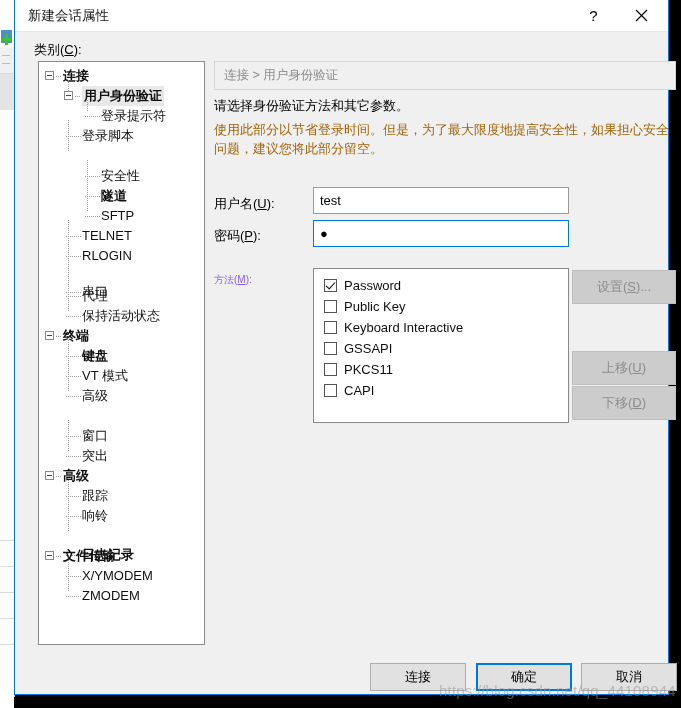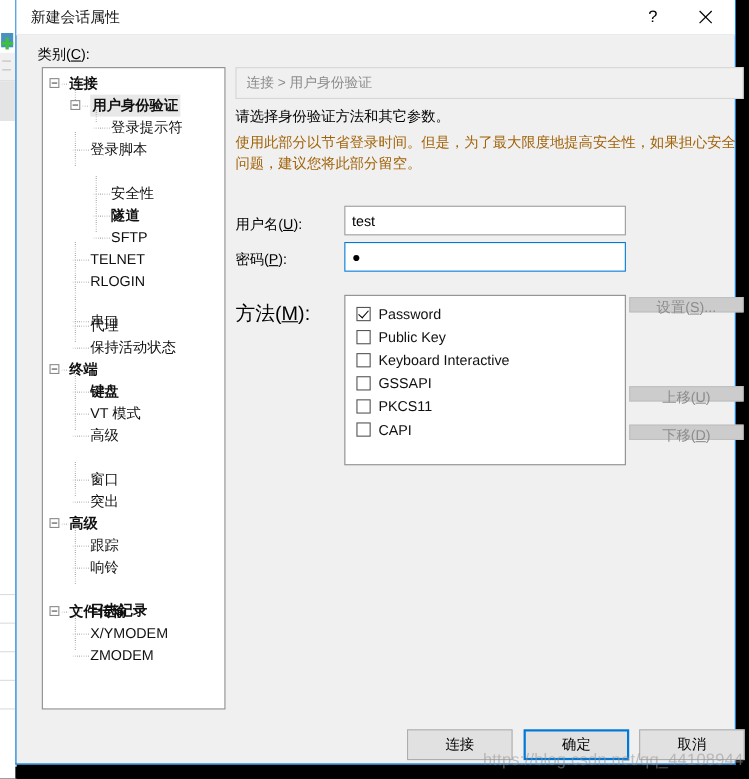--- a/index.html
+++ b/index.html
@@ -243,22 +243,22 @@
   #input-pass {
     left: 298px; top: 220px;
     width: 256px; height: 27px;
     border: 1px solid #0078d7;
     letter-spacing: 1px;
   }
 
   #lbl-method {
     position: absolute;
     left: 199px; top: 273px;
-    font-size: 18px;
-    color: #000000;
+    font-size: 10px;
+    color: #8b5cf6;
   }
 
   
   #methods {
     position: absolute;
     left: 298px; top: 268px;
     width: 256px; height: 155px;
     background: #ffffff;
     border: 1px solid #8a8a8a;
     box-sizing: border-box;
@@ -287,21 +287,21 @@
     width: 4px; height: 8px;
     border: solid #000000;
     border-width: 0 1.5px 1.5px 0;
     transform: rotate(42deg);
   }
 
   
   .sidebtn {
     position: absolute;
     left: 557px;
-    width: 104px; height: 14px;
+    width: 104px; height: 34px;
     background: #cccccc;
     border: 1px solid #bfbfbf;
     box-sizing: border-box;
     font-family: inherit;
     font-size: 13px;
     color: #8d8d8d;
     cursor: default;
     padding: 0;
   }
   #btn-settings { top: 270px; }

